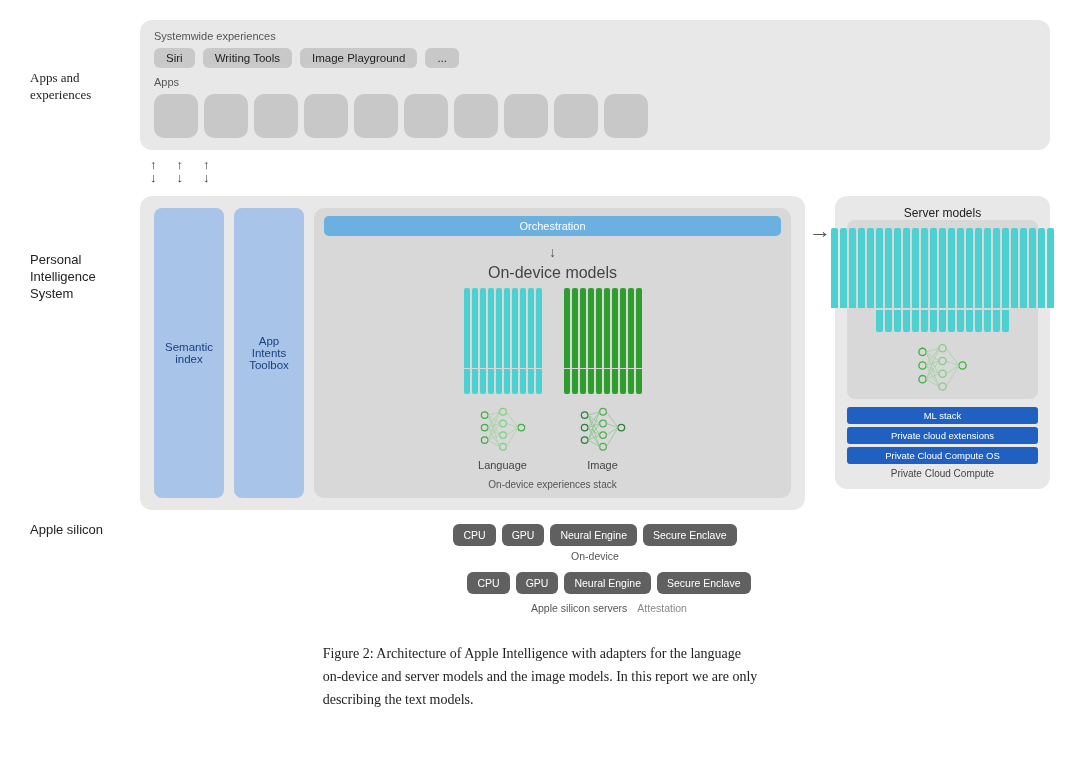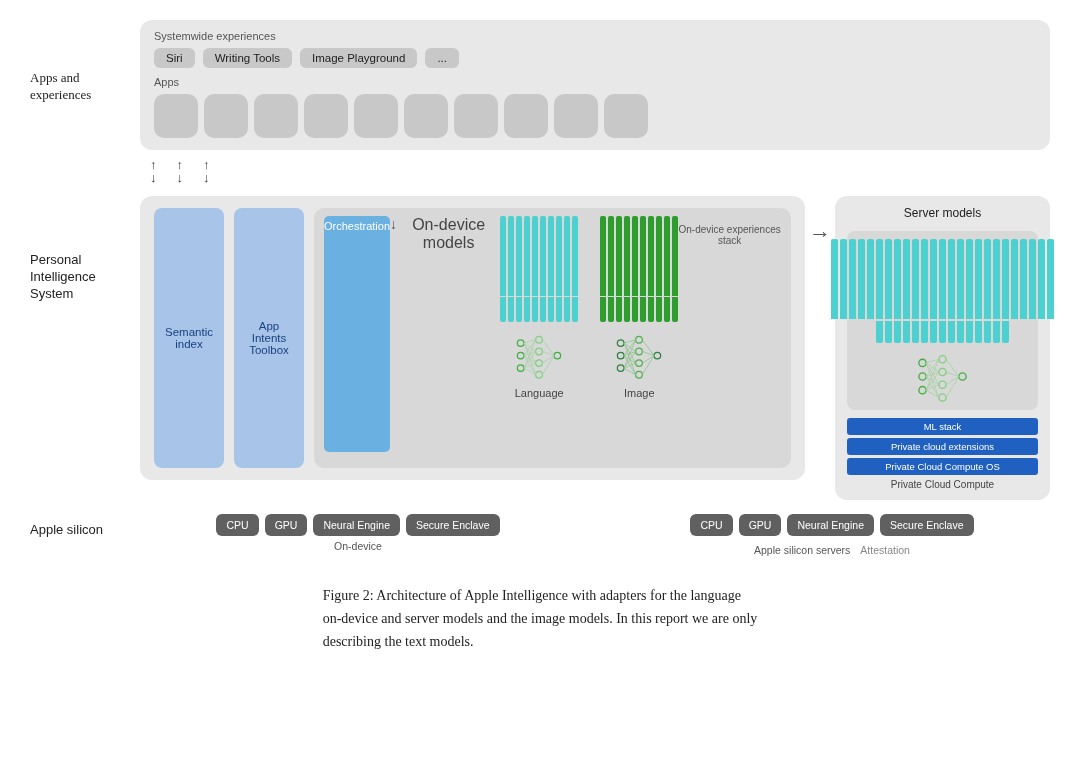--- a/index.html
+++ b/index.html
@@ -121,21 +121,21 @@
     .semantic-col { width: 70px; }
     .intents-col { width: 70px; }
 
     
     .ondevice-block {
       flex: 1;
       background: #d8d8d8;
       border-radius: 10px;
       padding: 8px 10px;
       display: flex;
-      flex-direction: row;
+      flex-direction: column;
     }
 
     .ondevice-title {
       font-size: 16px;
       color: #444;
       text-align: center;
       margin-bottom: 6px;
     }
 
     
@@ -221,21 +221,21 @@
     .ondevice-footer {
       font-size: 10px;
       color: #555;
       text-align: center;
       margin-top: 8px;
     }
 
     .server-title {
       font-size: 12px;
       color: #222;
-      margin-bottom: 11px;
+      margin-bottom: 0;
       text-align: center;
       font-weight: 400;
     }
 
     .server-models-vis {
       background: #d8d8d8;
       border-radius: 8px;
       padding: 8px;
       display: flex;
       flex-direction: column;
@@ -289,21 +289,21 @@
     .pcc-label {
       font-size: 10px;
       color: #444;
       text-align: center;
       margin-top: 4px;
     }
 
     
     .section-silicon {
       display: flex;
-      flex-direction: row;
+      flex-direction: column;
       gap: 10px;
       margin-top: 6px;
     }
 
     .silicon-device {
       flex: 1;
       display: flex;
       flex-direction: column;
       align-items: center;
     }

